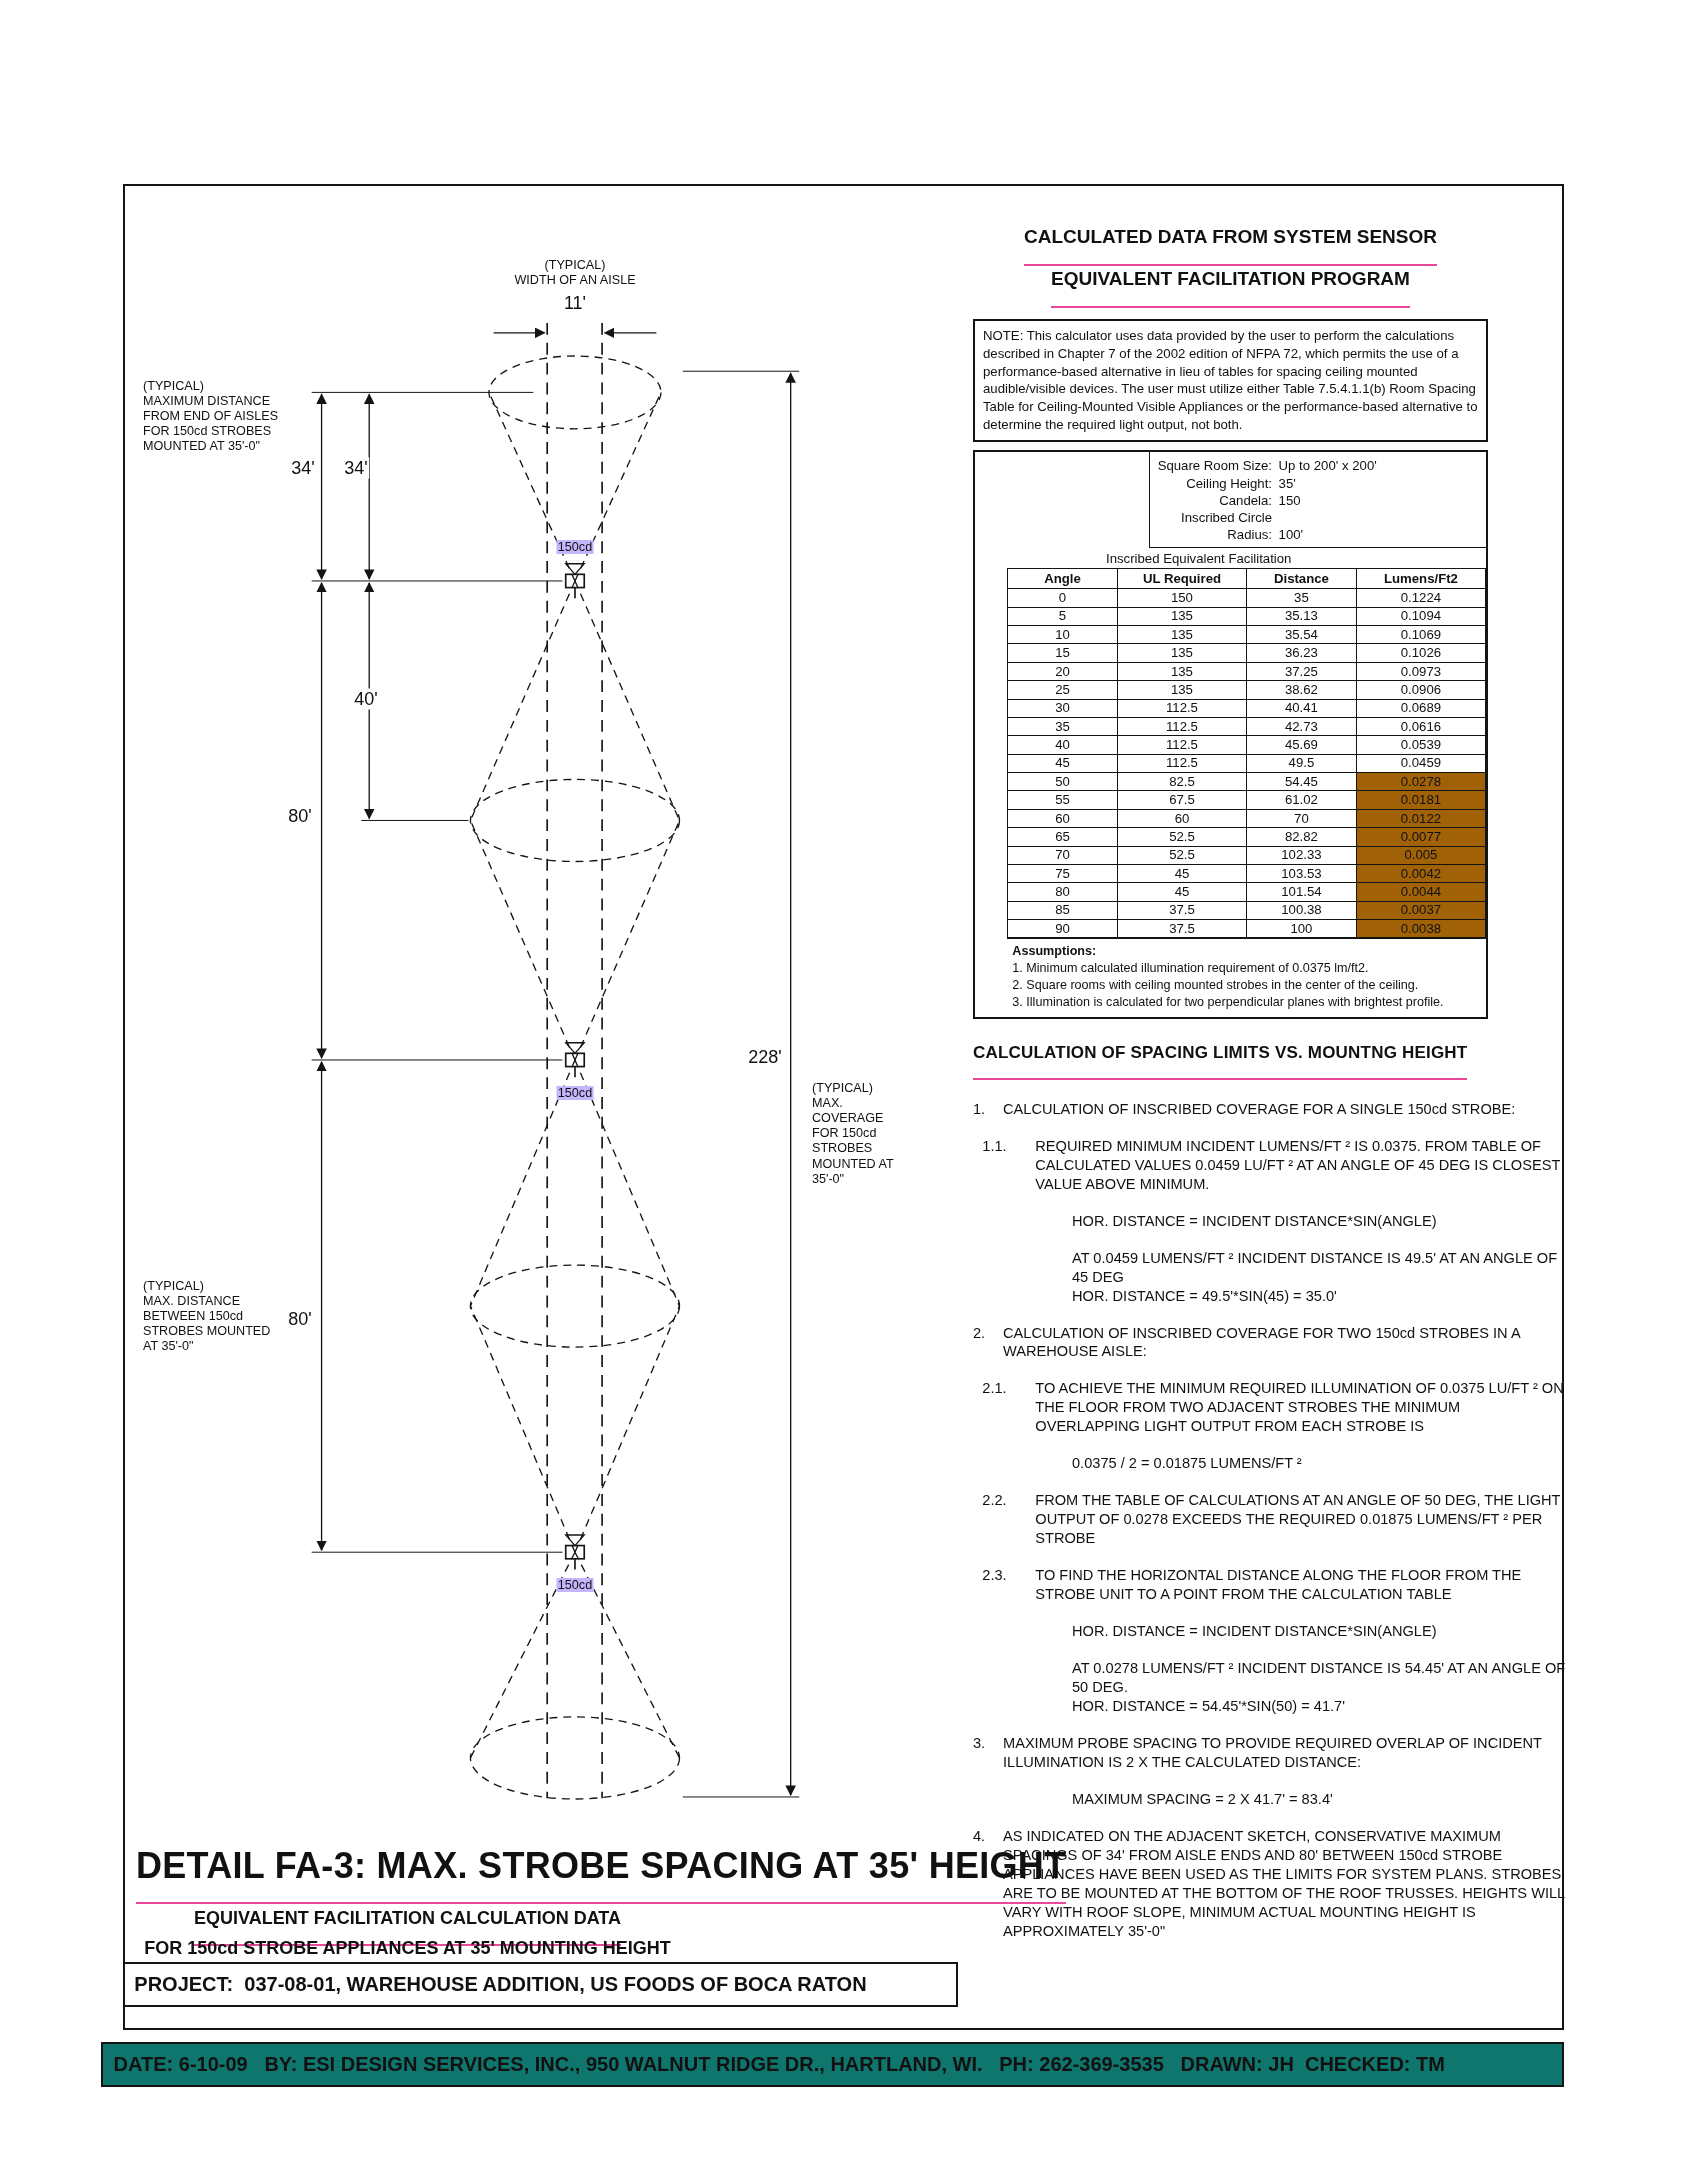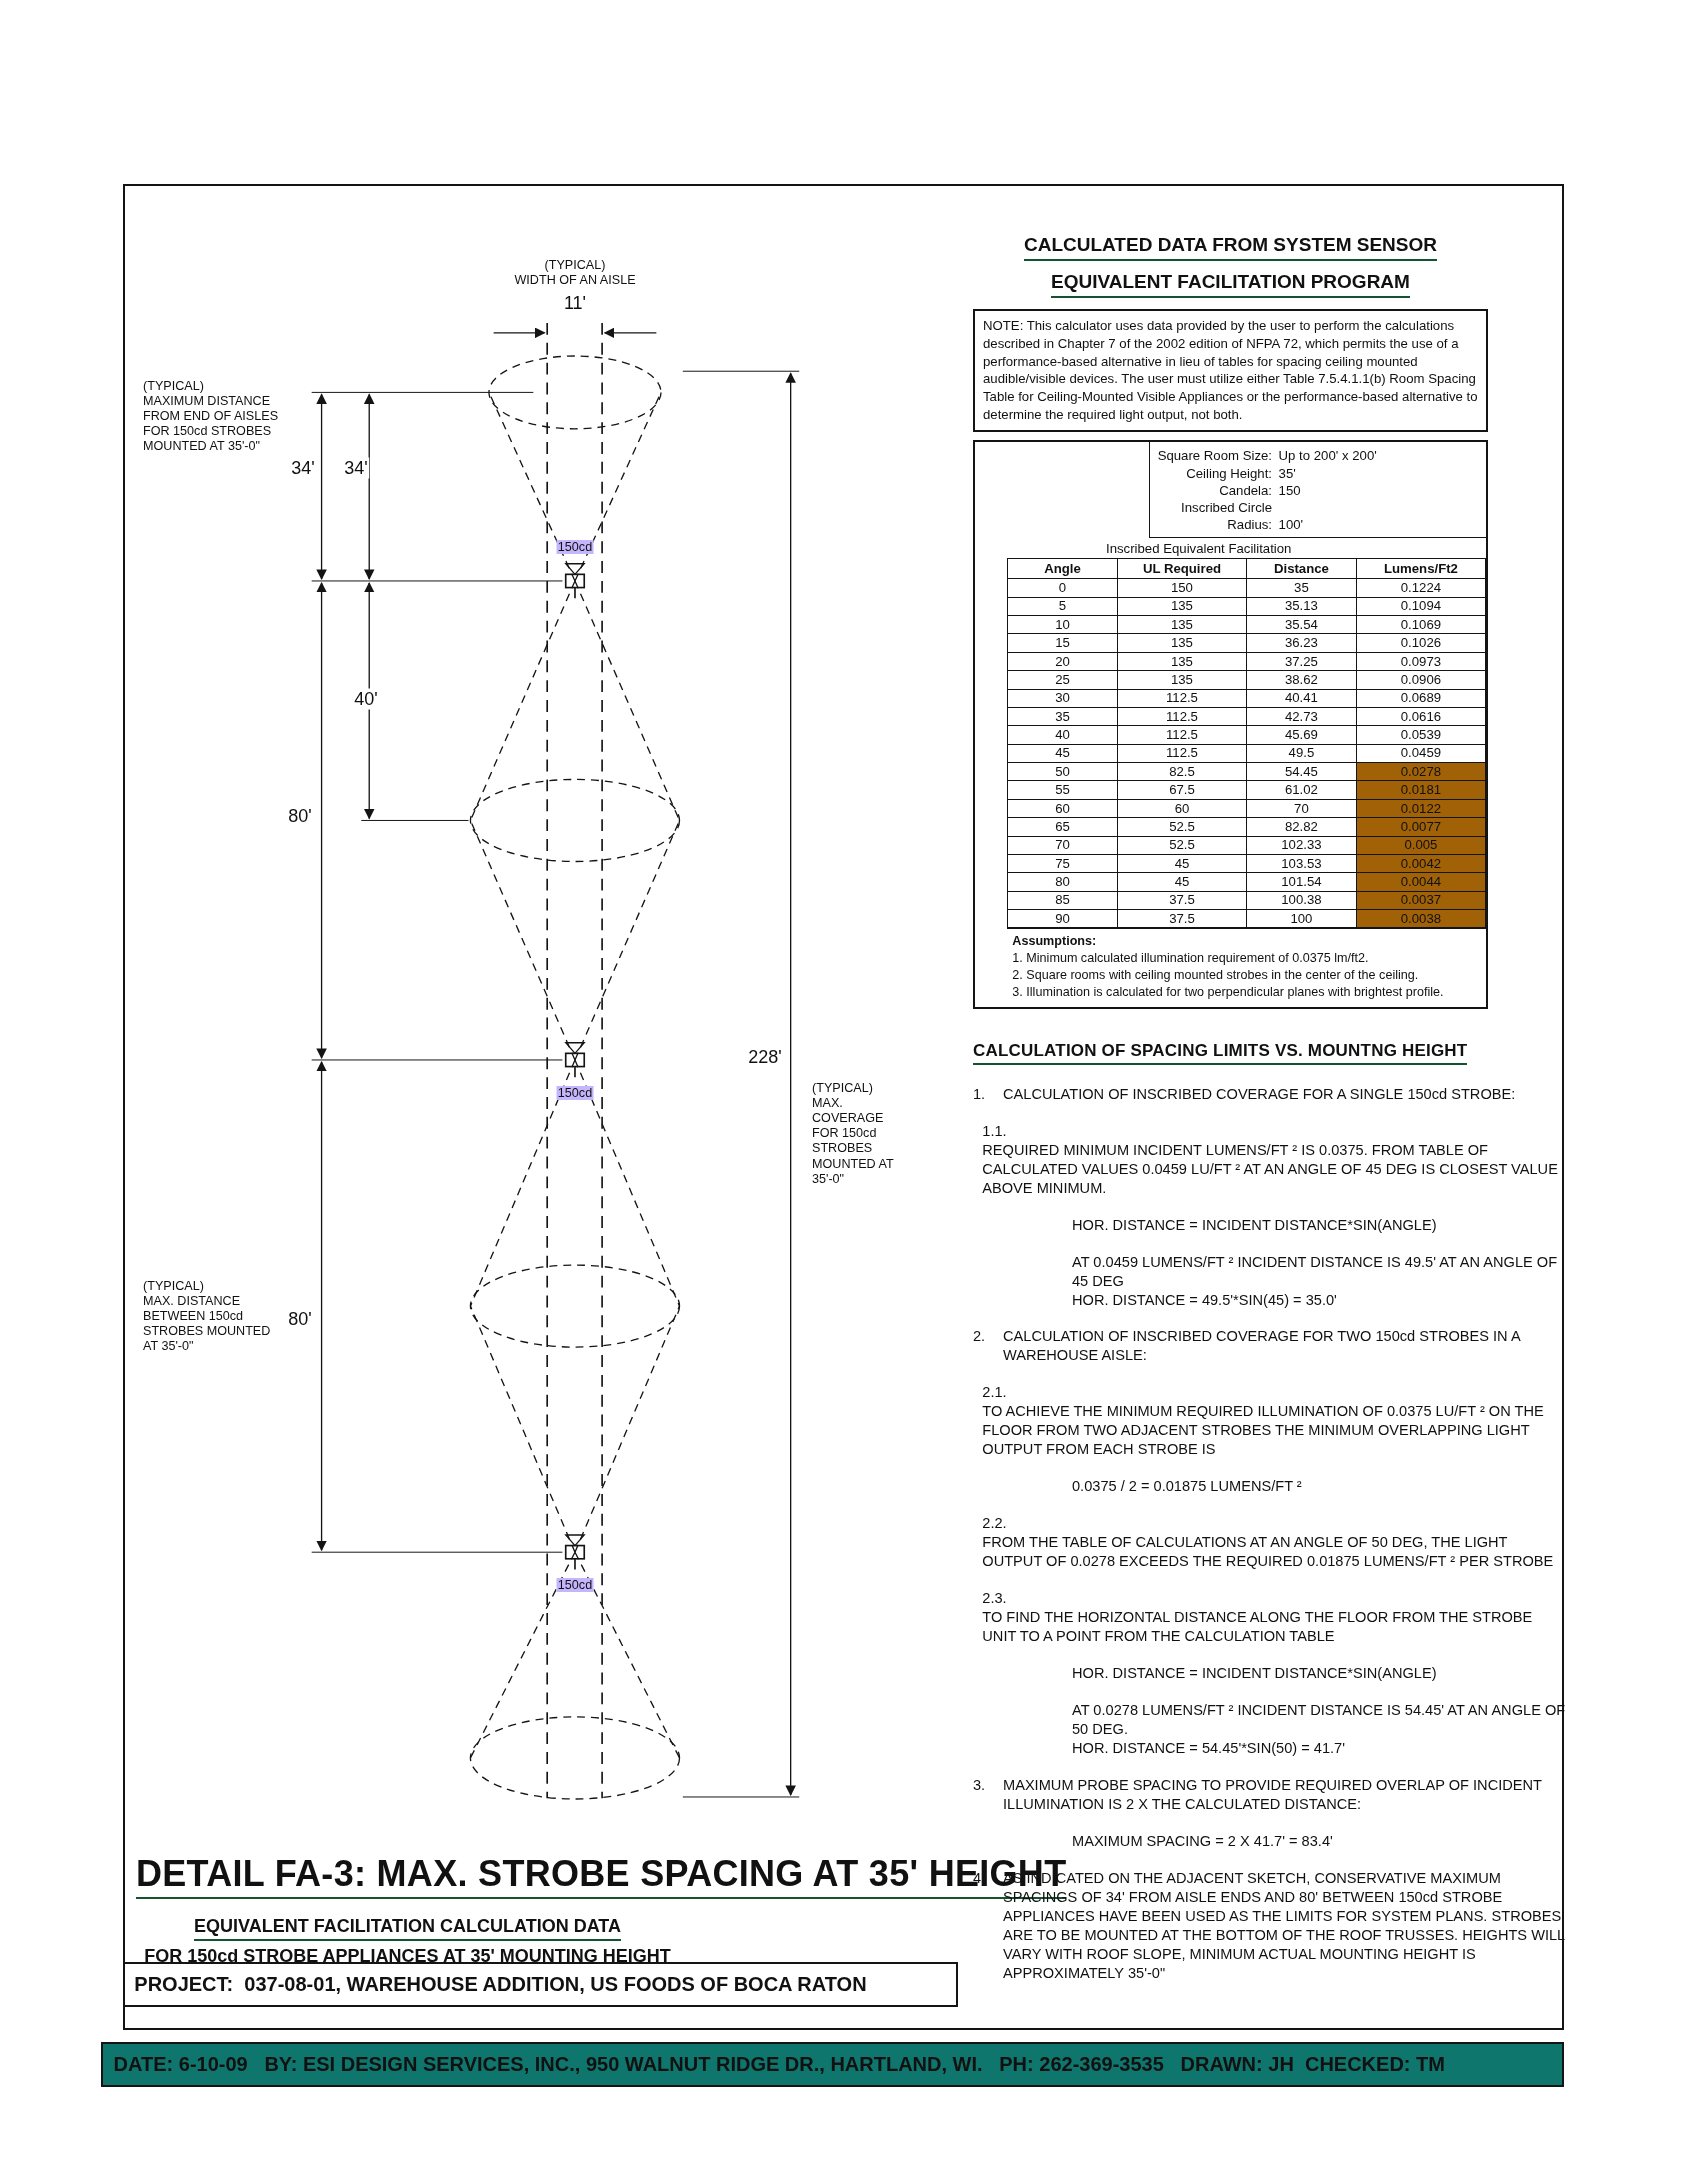--- a/index.html
+++ b/index.html
@@ -14,21 +14,21 @@
   .dlabel.cx{transform:translate(-50%,0);text-align:center;}
   .dim-label{position:absolute;font-size:18px;transform:translate(-50%,-50%);
              background:#fff;padding:0 2px;white-space:pre;}
   .strobe-label{position:absolute;font-size:12.6px;transform:translate(-50%,-50%);
                 background:#c4b5fd;padding:0 1.3px;}
   
   .detail-title{position:absolute;left:136px;top:1845px;font-size:36px;font-weight:bold;letter-spacing:0.3px;}
   .subtitle-wrap{position:absolute;left:123px;top:1908px;width:569px;text-align:center;}
   .subtitle2-wrap{position:absolute;left:123px;top:1938px;width:569px;text-align:center;}
   .subtitle{font-size:18px;font-weight:bold;}
-  .u{border-bottom:2px solid #14532d;padding-bottom:2px;display:inline-block;margin-top:8px;}
+  .u{border-bottom:2px solid #ec4899;padding-bottom:15px;display:inline-block;}
   .project-strip{position:absolute;left:123px;top:1962px;width:835px;height:45px;
                  border:2px solid #141414;box-sizing:border-box;font-size:20px;font-weight:bold;
                  line-height:40px;padding-left:9.3px;white-space:pre;background:#fff;}
   .date-strip{position:absolute;left:101px;top:2042px;width:1463px;height:45px;
               border:2px solid #141414;box-sizing:border-box;font-size:20px;font-weight:bold;
               line-height:40px;padding-left:10.6px;white-space:pre;background:#0f766e;}
   
   .rightcol{position:absolute;left:973px;top:224px;width:593px;}
   .rc-header{width:515px;text-align:center;font-size:19px;font-weight:bold;line-height:1.32;}
   .note-box{width:515px;box-sizing:border-box;border:2px solid #141414;margin-top:10.6px;
@@ -42,21 +42,21 @@
   .table-title{font-size:13.2px;padding:2.6px 0 2.6px 99px;}
   table.calc-table{width:100%;border-collapse:collapse;table-layout:fixed;}
   table.calc-table th{border:1.3px solid #141414;font-size:13.2px;font-weight:bold;padding:2px 1.3px;text-align:center;}
   table.calc-table td{border:1px solid #141414;font-size:13.2px;text-align:center;padding:0.7px 1.3px;line-height:16px;}
   td.shaded{background:#a16207;}
   .assumptions{border-top:1.3px solid #141414;padding:3.3px 5.3px 6px 5.3px;font-size:12.6px;line-height:1.35;}
   .assumptions-title{font-weight:bold;}
   .calc-heading{margin:24px 0 20px 0;font-size:17px;font-weight:bold;letter-spacing:0.2px;}
   .calc-item{display:flex;margin-bottom:18px;font-size:14.6px;line-height:1.3;}
   .calc-item.l1 .num{width:30px;flex:none;}
-  .calc-item.l2{padding-left:9.3px;flex-direction:column;}
+  .calc-item.l2{padding-left:9.3px;}
   .calc-item.l2 .num{width:53px;flex:none;}
   .calc-item.f{padding-left:99px;margin-bottom:18px;}
   .calc-item.f .txt{white-space:pre-line;}
 </style>
 </head>
 <body>
 
 <div class="sheet">
 
   <div class="frame"></div>

